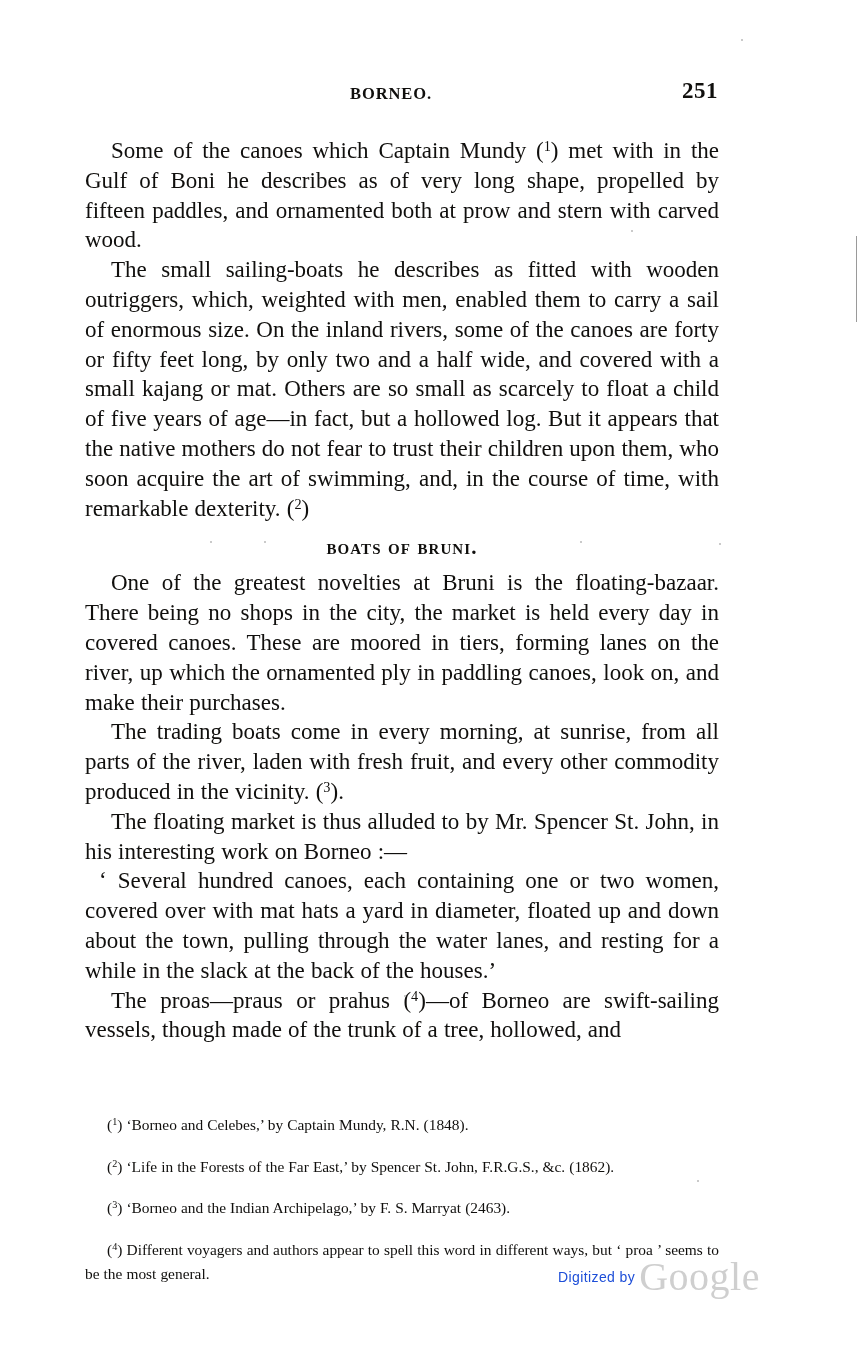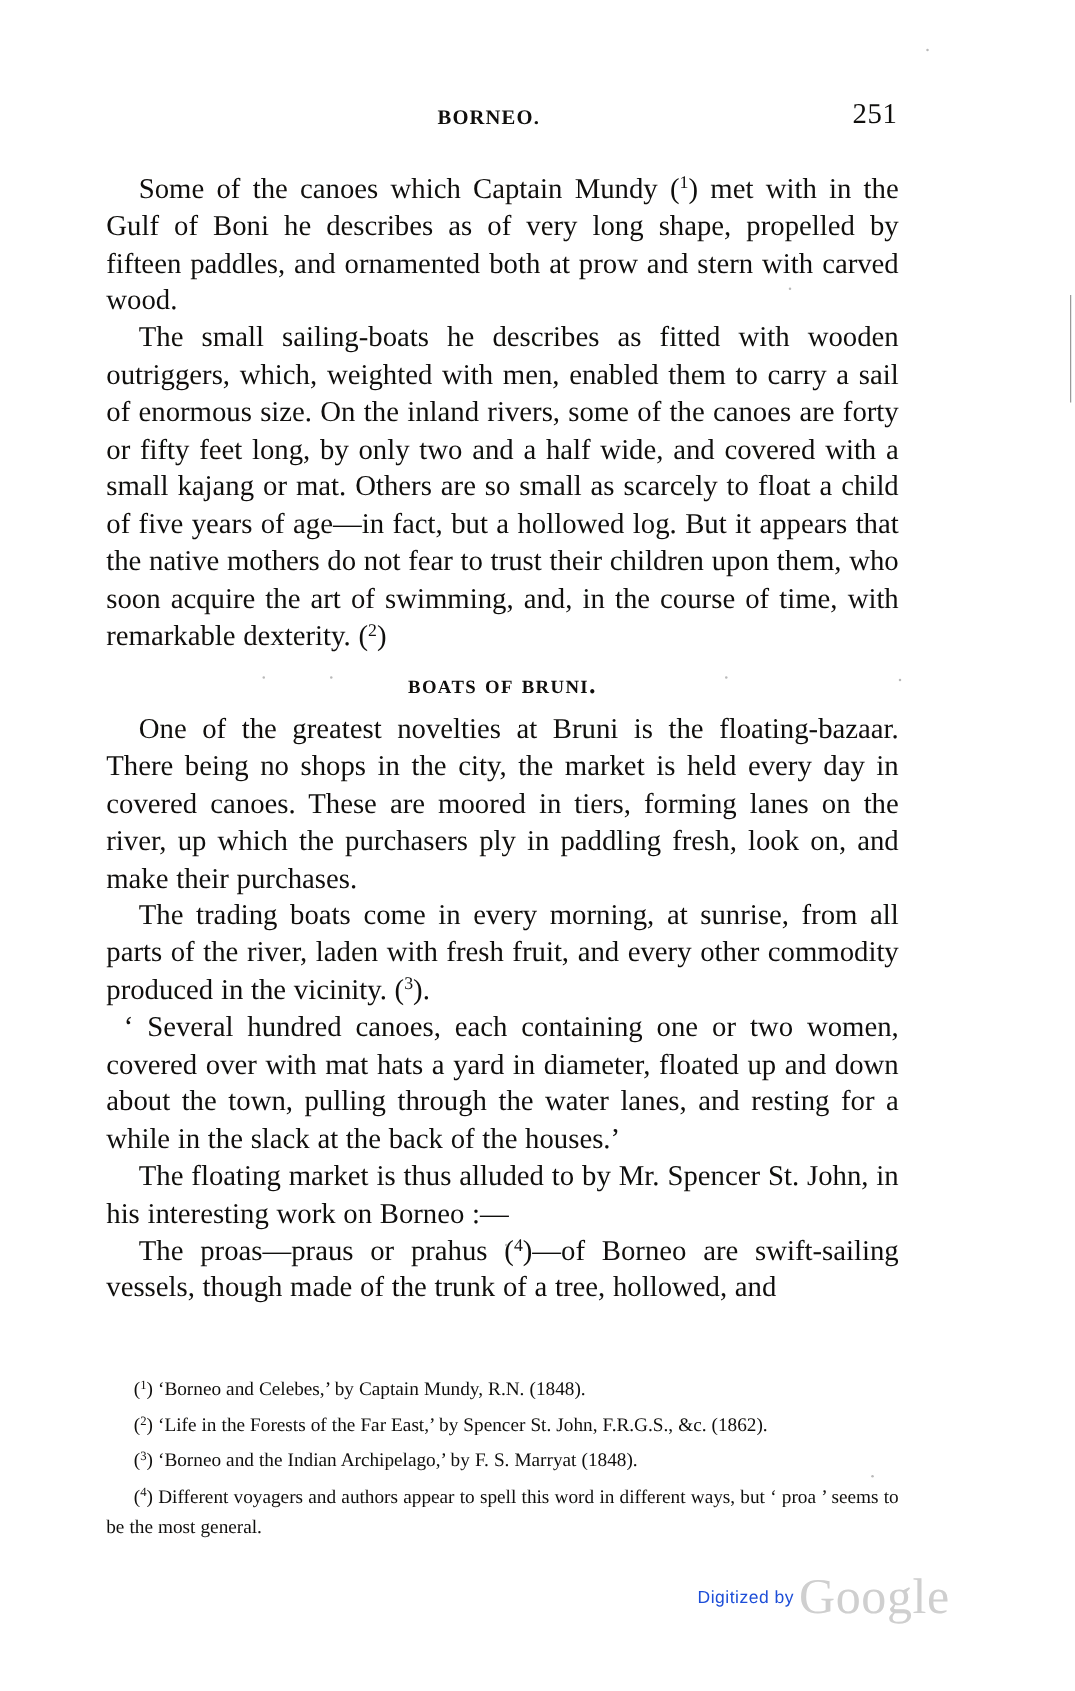--- a/index.html
+++ b/index.html
@@ -40,21 +40,21 @@
     font-weight: bold;
     letter-spacing: 0.9px;
     font-variant: small-caps;
     text-transform: uppercase;
   }
   .rh-folio {
     position: absolute;
     right: 0;
     top: -6px;
     font-size: 23px;
-    font-weight: normal;
+    font-weight: bold;
     letter-spacing: 0.5px;
   }
 
   
   .column {
     position: absolute;
     left: 85px;
     top: 136px;
     width: 634px;
   }
@@ -94,21 +94,21 @@
   .gap-before-lg { margin-top: 22px; }
 
   
   .footnotes {
     position: absolute;
     left: 85px;
     top: 1096px;
     width: 634px;
   }
   p.footnote {
-    margin: 4px 0 1px 0;
+    margin: 17px 0 1px 0;
     font-size: 15.4px;
     line-height: 24.6px;
     text-align: justify;
     text-indent: 22px;
     word-spacing: 0.2px;
   }
   .fn-mark {
     font-size: 0.66em;
     vertical-align: 0.5em;
     line-height: 0;
@@ -171,46 +171,46 @@
       <span>Some of the canoes which Captain Mundy (</span><span class="sup">1</span><span>) met with in the Gulf of Boni he describes as of very long shape, propelled by fifteen paddles, and ornamented both at prow and stern with carved wood.</span>
     </p>
 
     <p class="para">
       <span>The small sailing-boats he describes as fitted with wooden outriggers, which, weighted with men, enabled them to carry a sail of enormous size.   On the inland rivers, some of the canoes are forty or fifty feet long, by only two and a half wide, and covered with a small kajang or mat.   Others are so small as scarcely to float a child of five years of age—in fact, but a hollowed log.   But it appears that the native mothers do not fear to trust their children upon them, who soon acquire the art of swimming, and, in the course of time, with remarkable dexterity. (</span><span class="sup">2</span><span>)</span>
     </p>
 
     <h2 class="section-head">Boats of Bruni.</h2>
 
     <p class="para">
-      <span>One of the greatest novelties at Bruni is the floating-bazaar.   There being no shops in the city, the market is held every day in covered canoes.   These are moored in tiers, forming lanes on the river, up which the purchasers ply in paddling fresh, look on, and make their purchases.</span>
+      <span>One of the greatest novelties at Bruni is the floating-bazaar.   There being no shops in the city, the market is held every day in covered canoes.   These are moored in tiers, forming lanes on the river, up which the ornamented ply in paddling canoes, look on, and make their purchases.</span>
     </p>
 
     <p class="para">
       <span>The trading boats come in every morning, at sunrise, from all parts of the river, laden with fresh fruit, and every other commodity produced in the vicinity. (</span><span class="sup">3</span><span>).</span>
+    </p>
+
+    <p class="para">
+      <span>The floating market is thus alluded to by Mr. Spencer St. John, in his interesting work on Borneo :—</span>
     </p>
 
     <p class="para quote">
       <span>‘ Several hundred canoes, each containing one or two women, covered over with mat hats a yard in diameter, floated up and down about the town, pulling through the water lanes, and resting for a while in the slack at the back of the houses.’</span>
-    </p>
-
-    <p class="para">
-      <span>The floating market is thus alluded to by Mr. Spencer St. John, in his interesting work on Borneo :—</span>
     </p>
 
 
     <p class="para gap-before">
       <span>The proas—praus or prahus (</span><span class="sup">4</span><span>)—of Borneo are swift-sailing vessels, though made of the trunk of a tree, hollowed, and</span>
     </p>
 
   </div>
 
   <div class="footnotes">
     <p class="footnote">(<span class="fn-mark">1</span>)&nbsp;<span>‘Borneo and Celebes,’ by Captain Mundy, R.N. (1848).</span></p>
     <p class="footnote">(<span class="fn-mark">2</span>)&nbsp;<span>‘Life in the Forests of the Far East,’ by Spencer St. John, F.R.G.S., &amp;c. (1862).</span></p>
-    <p class="footnote">(<span class="fn-mark">3</span>)&nbsp;<span>‘Borneo and the Indian Archipelago,’ by F. S. Marryat (1848).</span></p>
+    <p class="footnote">(<span class="fn-mark">3</span>)&nbsp;<span>‘Borneo and the Indian Archipelago,’ by F. S. Marryat (2463).</span></p>
     <p class="footnote">(<span class="fn-mark">4</span>)&nbsp;<span>Different voyagers and authors appear to spell this word in different ways, but ‘ proa ’ seems to be the most general.</span></p>
   </div>
 
   <div class="watermark">
     <span class="wm-digitized">Digitized by</span>
     <span class="wm-google">Google</span>
   </div>
 
   <div class="edge-rule"></div>
   <div class="speck" style="left:741px; top:39px;"></div>

